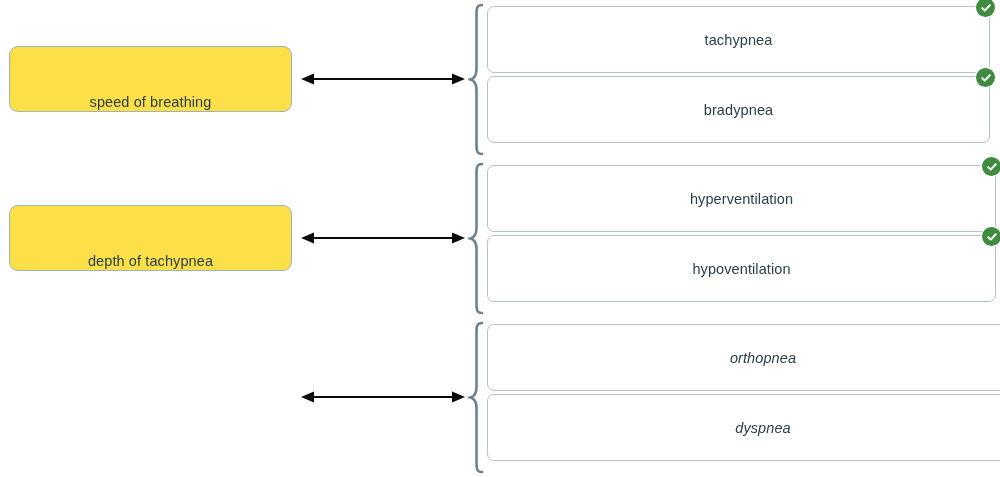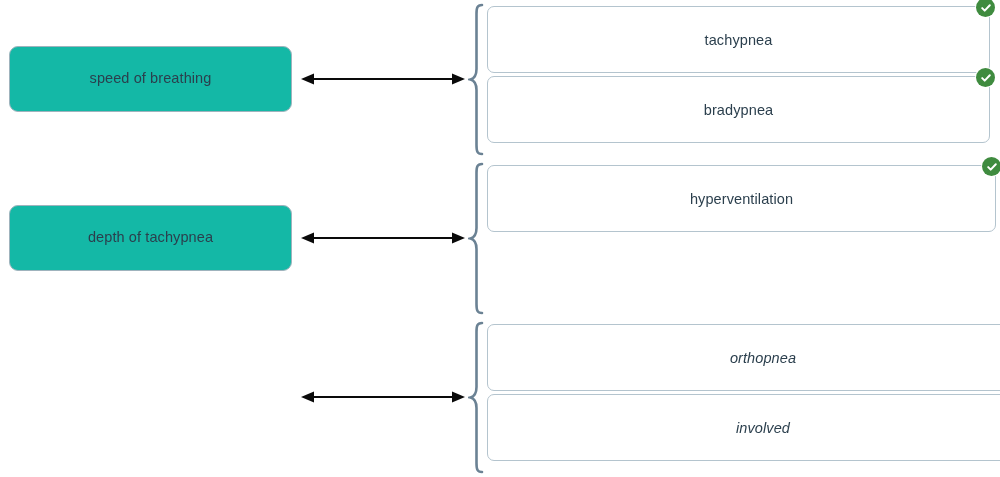--- a/index.html
+++ b/index.html
@@ -34,25 +34,25 @@
   .group-3 { top: 318px; height: 159px; }
 
   
   .cat-box {
     position: absolute;
     left: 9px;
     top: 46px;
     width: 283px;
     height: 66px;
     box-sizing: border-box;
-    background: #14b8a6;
+    background: #fde047;
     border: 1px solid #9fb3bd;
     border-radius: 9px;
     display: flex;
-    align-items: center;
+    align-items: flex-end;
     justify-content: center;
   }
   .cat-label {
     font-size: 14.5px;
     color: #2b3f4d;
     letter-spacing: .1px;
     text-align: center;
     line-height: 1.2;
   }
 
@@ -191,20 +191,28 @@
 
     <div class="cards">
       <div class="card">
         <span class="card-label">hyperventilation</span>
         <span class="badge">
           <svg width="12" height="12" viewBox="0 0 12 12" aria-hidden="true">
             <path d="M2.2 6.1 L4.7 8.6 L9.8 3.3" fill="none" stroke="#ffffff" stroke-width="2" stroke-linecap="round" stroke-linejoin="round"></path>
           </svg>
         </span>
       </div>
+      <div class="card">
+        <span class="card-label">hypoventilation</span>
+        <span class="badge">
+          <svg width="12" height="12" viewBox="0 0 12 12" aria-hidden="true">
+            <path d="M2.2 6.1 L4.7 8.6 L9.8 3.3" fill="none" stroke="#ffffff" stroke-width="2" stroke-linecap="round" stroke-linejoin="round"></path>
+          </svg>
+        </span>
+      </div>
     </div>
   </div>
 
   <div class="group group-3">
 
 
     <div class="arrow">
       <svg width="164" height="32" viewBox="0 0 164 32" aria-hidden="true">
         <line x1="10" y1="16" x2="154" y2="16" stroke="#0a0a0a" stroke-width="2.2"></line>
         <polygon points="0,16 13,10.5 13,21.5" fill="#0a0a0a"></polygon>
@@ -222,21 +230,21 @@
     <div class="cards">
       <div class="card">
         <span class="card-label">orthopnea</span>
         <span class="badge">
           <svg width="12" height="12" viewBox="0 0 12 12" aria-hidden="true">
             <path d="M2.2 6.1 L4.7 8.6 L9.8 3.3" fill="none" stroke="#ffffff" stroke-width="2" stroke-linecap="round" stroke-linejoin="round"></path>
           </svg>
         </span>
       </div>
       <div class="card">
-        <span class="card-label">involved</span>
+        <span class="card-label">dyspnea</span>
         <span class="badge">
           <svg width="12" height="12" viewBox="0 0 12 12" aria-hidden="true">
             <path d="M2.2 6.1 L4.7 8.6 L9.8 3.3" fill="none" stroke="#ffffff" stroke-width="2" stroke-linecap="round" stroke-linejoin="round"></path>
           </svg>
         </span>
       </div>
     </div>
   </div>
 
 </div>

